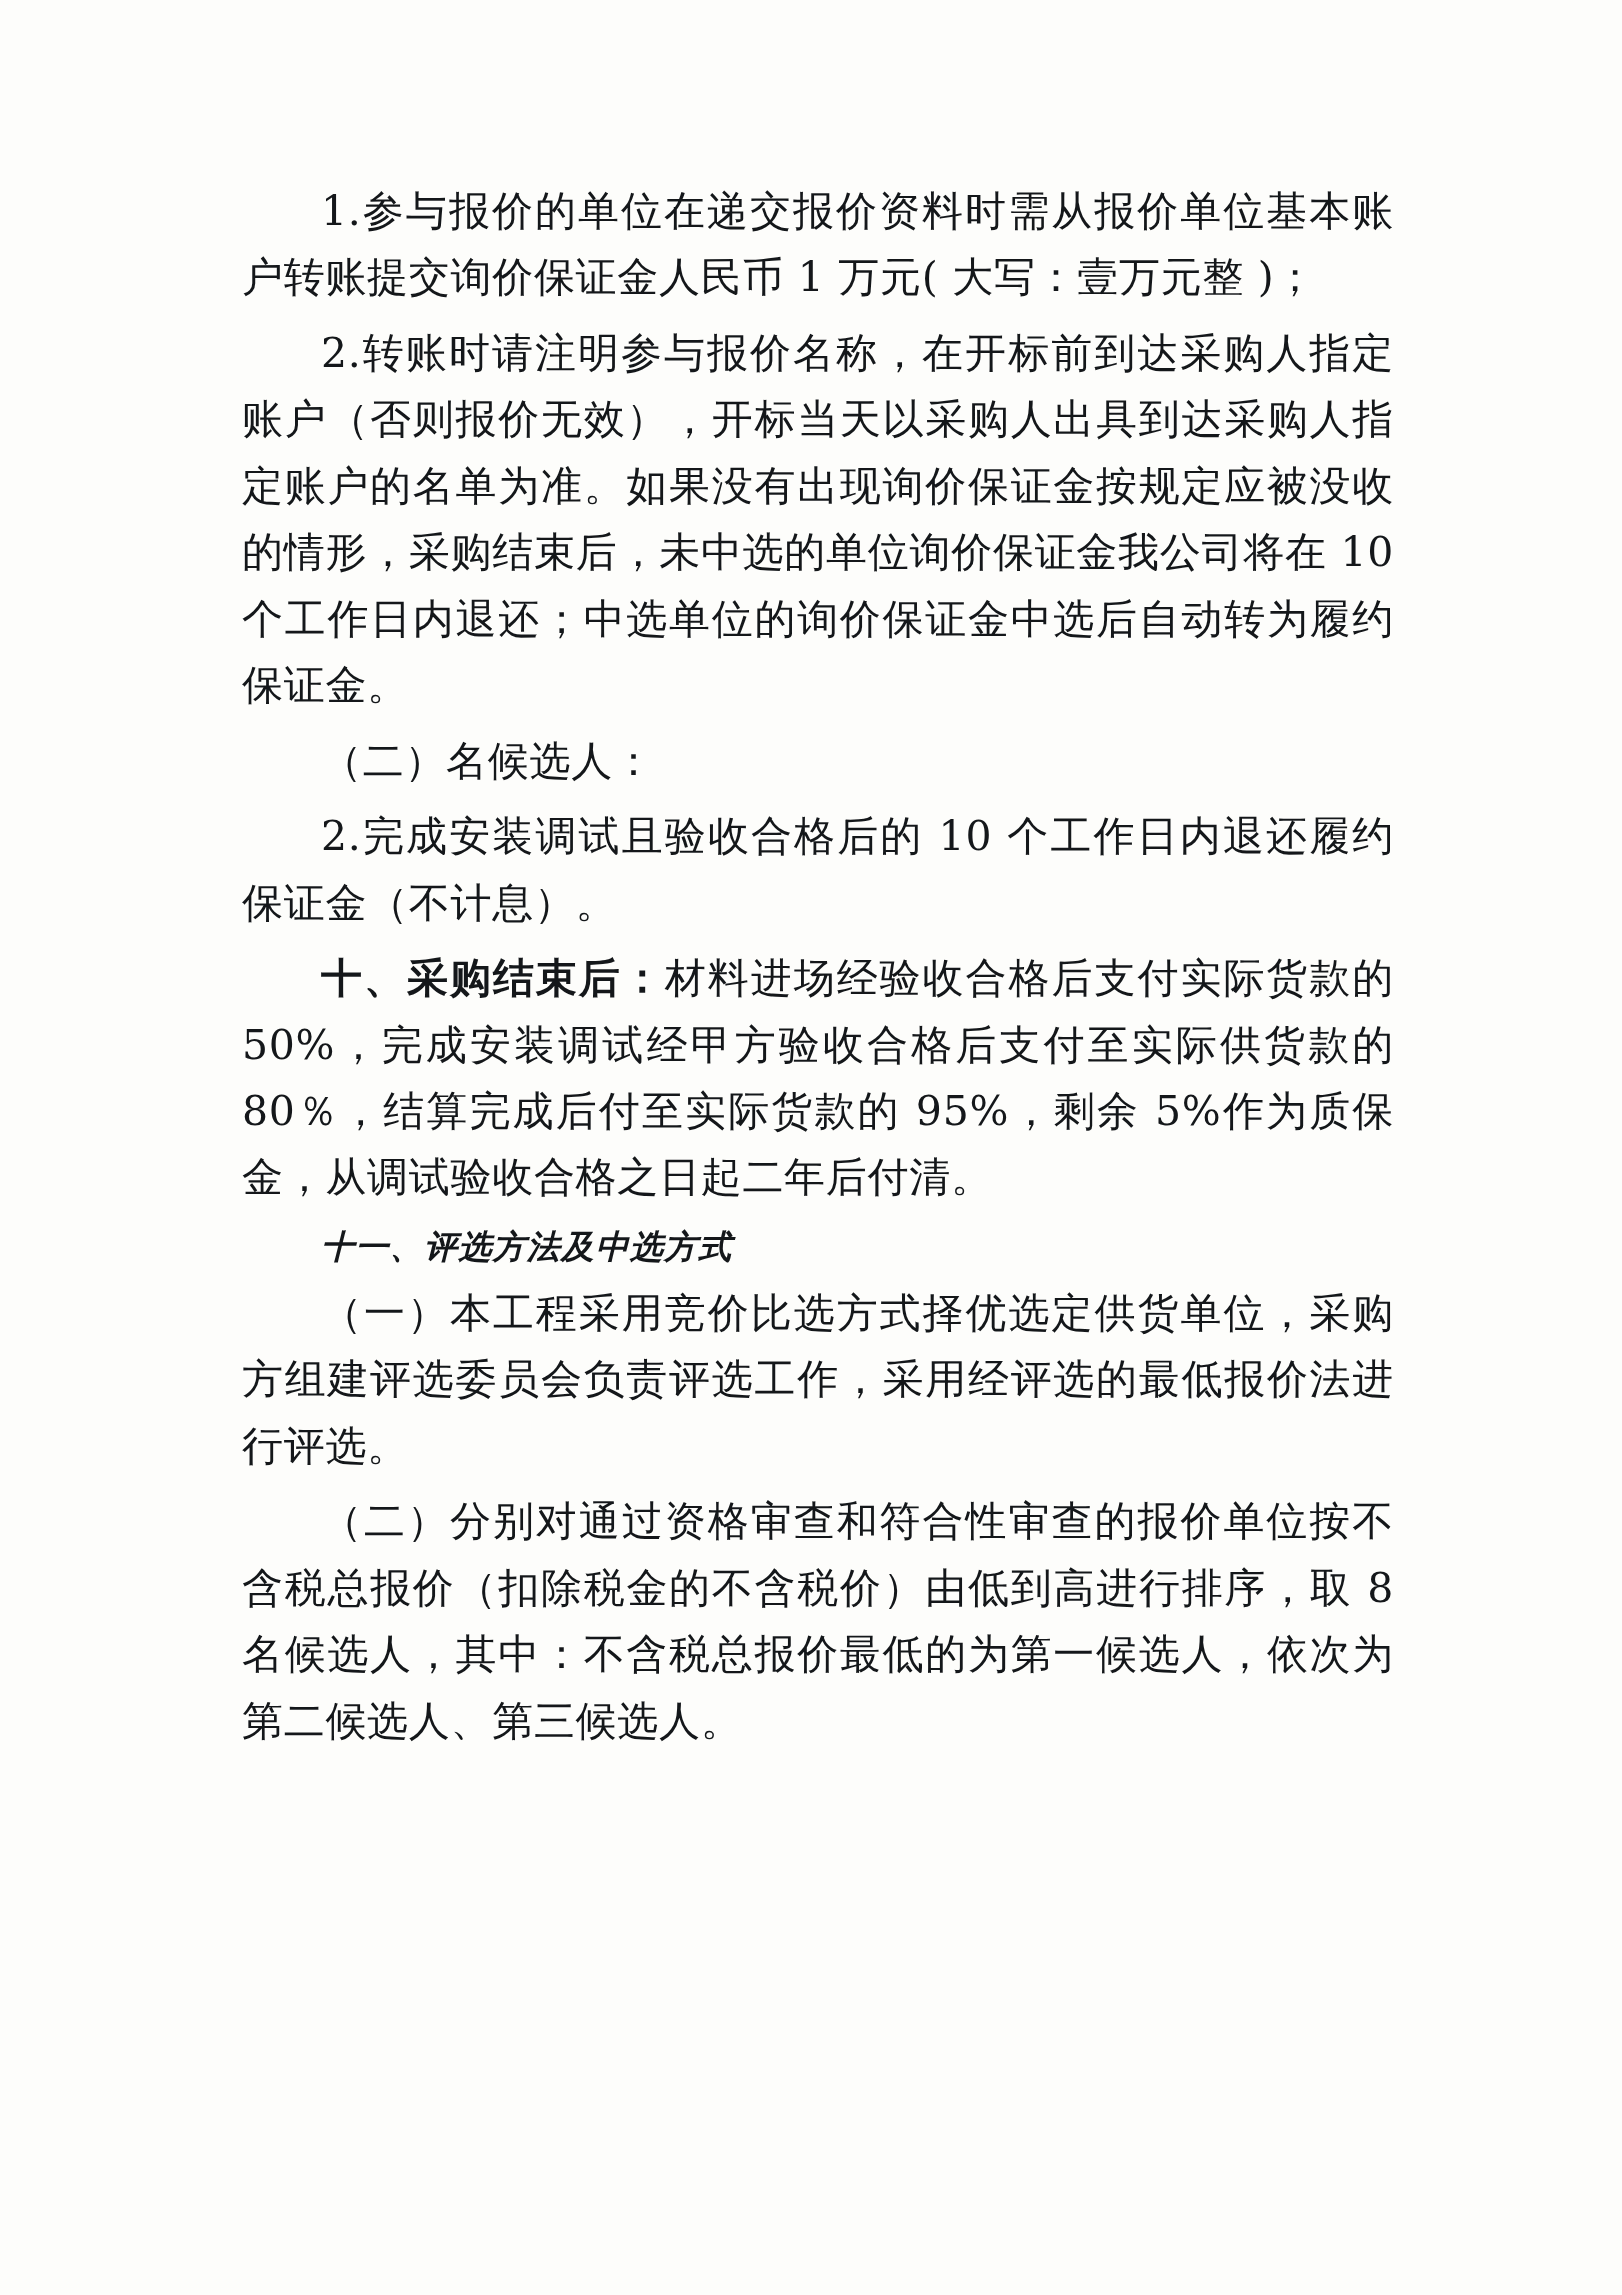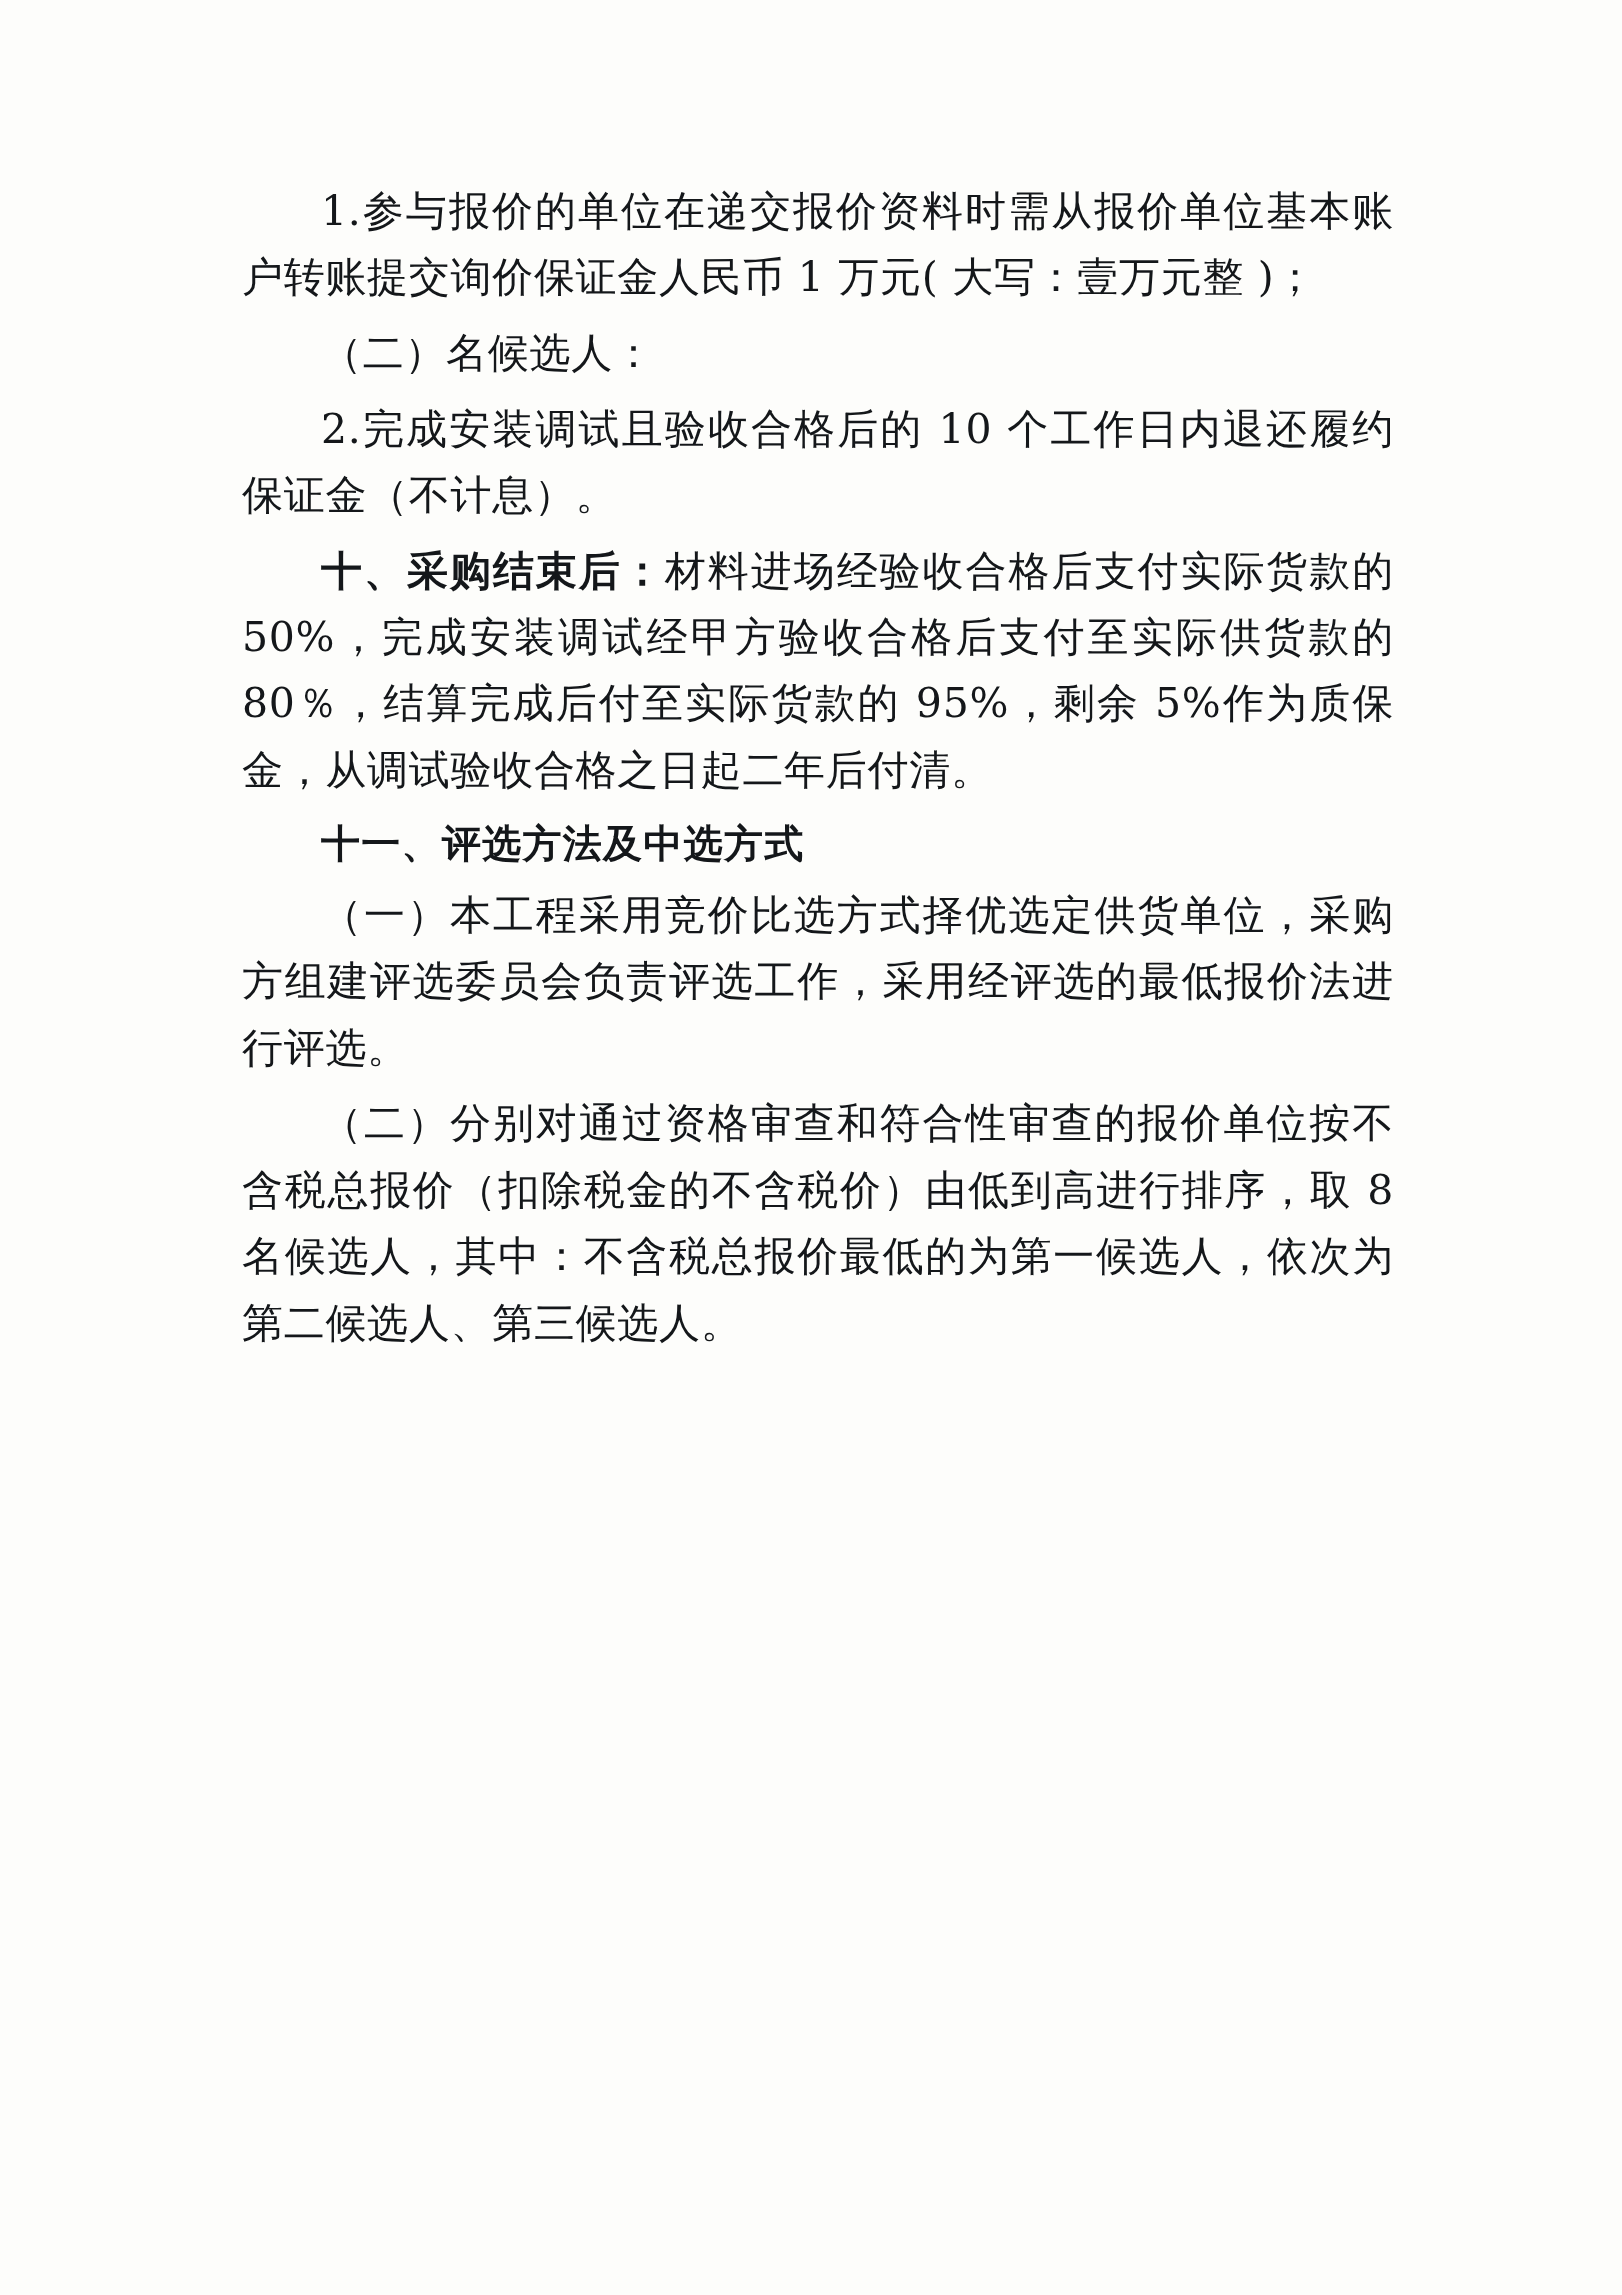--- a/index.html
+++ b/index.html
@@ -37,36 +37,38 @@
     color: #14171a;
   }
   .indent {
     text-indent: 79px;
   }
   .strong {
     font-weight: bold;
   }
   .section-title {
     font-weight: bold;
-    font-size: 39px;
+    font-size: 33px;
     line-height: 1.62;
     text-indent: 79px;
     margin: 9.2px 0 6.5px 0;
     letter-spacing: 1.3px;
+    font-style: italic;
   }
   .para-block { margin-bottom: 9.2px; }
 </style>
 </head>
 <body>
 
 <div class="page">
   <div class="content">
 
     <p class="indent para-block">1.参与报价的单位在递交报价资料时需从报价单位基本账户转账提交询价保证金人民币 1 万元( 大写：壹万元整 )；</p>
 
+    <p class="indent para-block">2.转账时请注明参与报价名称，在开标前到达采购人指定账户（否则报价无效），开标当天以采购人出具到达采购人指定账户的名单为准。如果没有出现询价保证金按规定应被没收的情形，采购结束后，未中选的单位询价保证金我公司将在 10 个工作日内退还；中选单位的询价保证金中选后自动转为履约保证金。</p>
 
     <p class="indent para-block">（二）名候选人：</p>
 
 
     <p class="indent para-block">2.完成安装调试且验收合格后的 10 个工作日内退还履约保证金（不计息）。</p>
 
     <p class="indent para-block"><span class="strong">十、采购结束后：</span><span>材料进场经验收合格后支付实际货款的 50%，完成安装调试经甲方验收合格后支付至实际供货款的 80％，结算完成后付至实际货款的 95%，剩余 5%作为质保金，从调试验收合格之日起二年后付清。</span></p>
 
     <p class="section-title">十一、评选方法及中选方式</p>
 

